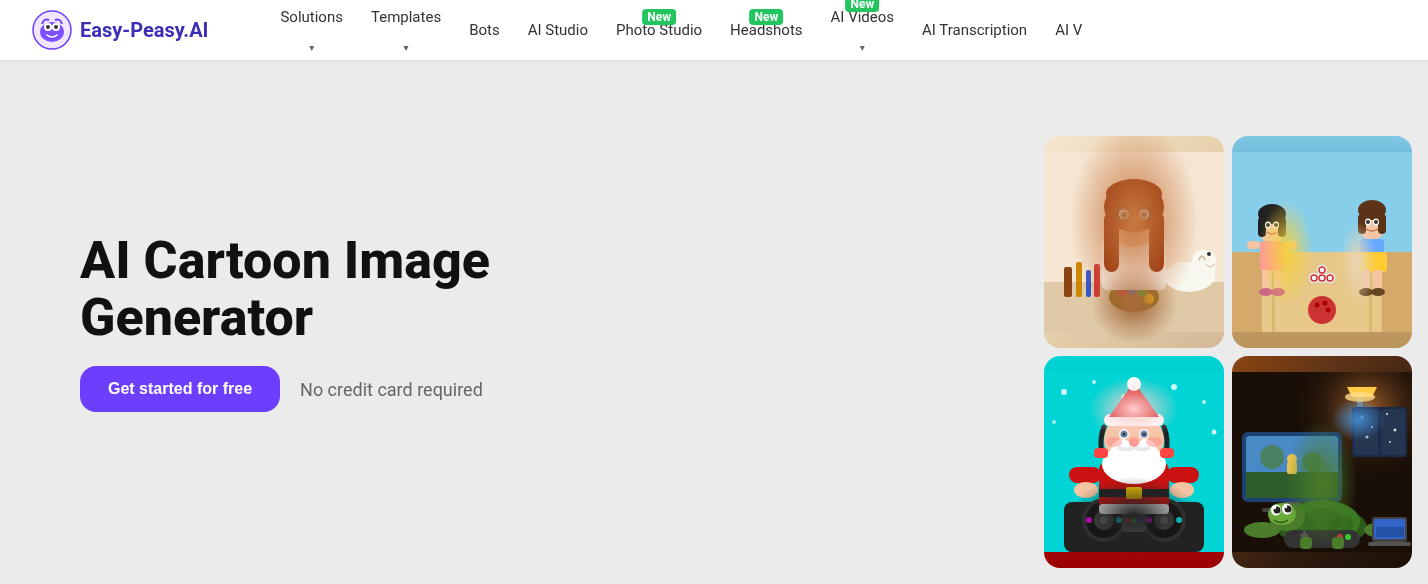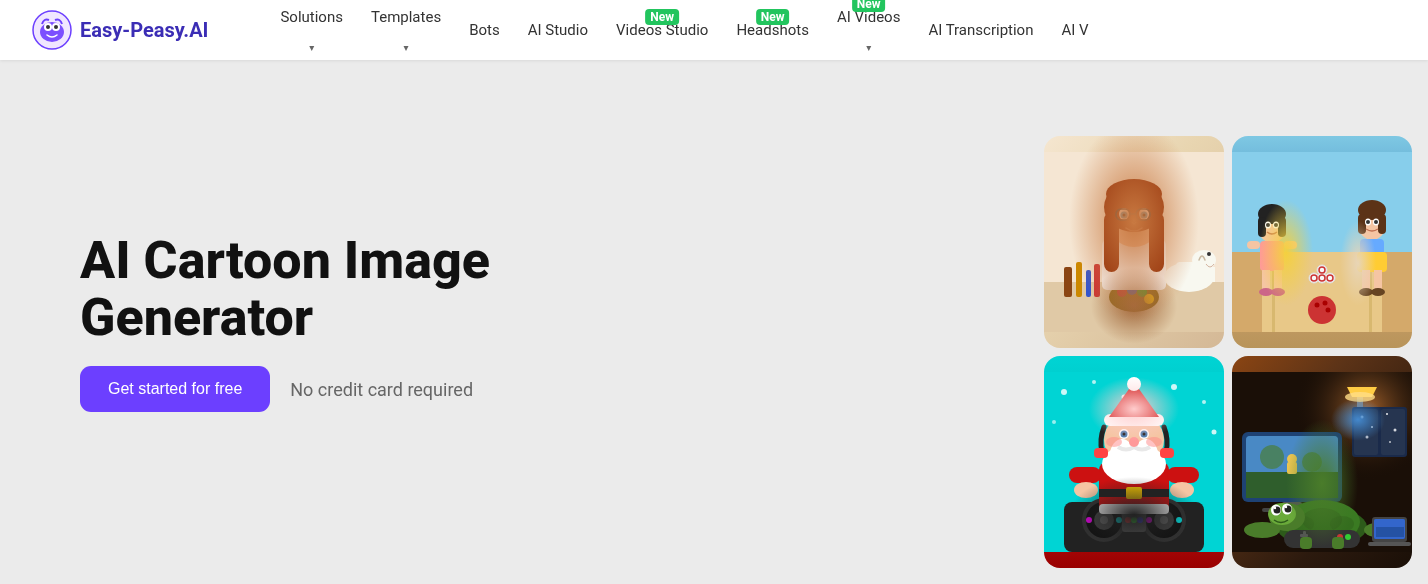--- a/index.html
+++ b/index.html
@@ -113,23 +113,23 @@
     .cta-row {
       display: flex;
       align-items: center;
       gap: 20px;
     }
     .cta-button {
       background: #6c3fff;
       color: #fff;
       border: none;
       padding: 14px 28px;
-      border-radius: 11px;
+      border-radius: 16px;
       font-size: 16px;
-      font-weight: 400;
+      font-weight: 700;
       cursor: pointer;
       white-space: nowrap;
     }
     .no-cc-text {
       font-size: 18px;
       color: #666;
     }
 
     
     .image-grid {
@@ -251,21 +251,21 @@
       </a>
     </li>
     <li class="nav-item">
       <a class="nav-link" href="#">
         <span>AI Studio</span>
       </a>
     </li>
     <li class="nav-item">
       <span class="badge-new">New</span>
       <a class="nav-link" href="#">
-        <span>Videos Studio</span>
+        <span>Photo Studio</span>
       </a>
     </li>
     <li class="nav-item">
       <span class="badge-new">New</span>
       <a class="nav-link" href="#">
         <span>Headshots</span>
       </a>
     </li>
     <li class="nav-item">
       <span class="badge-new">New</span>

